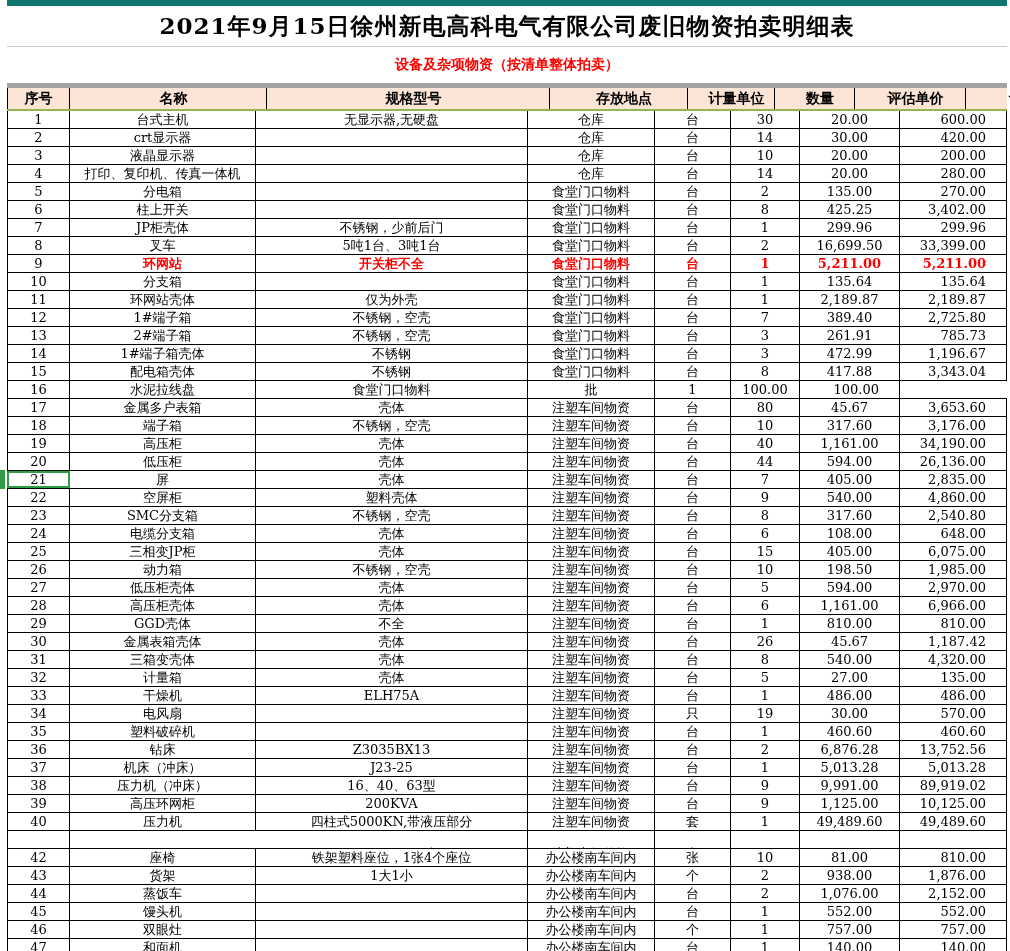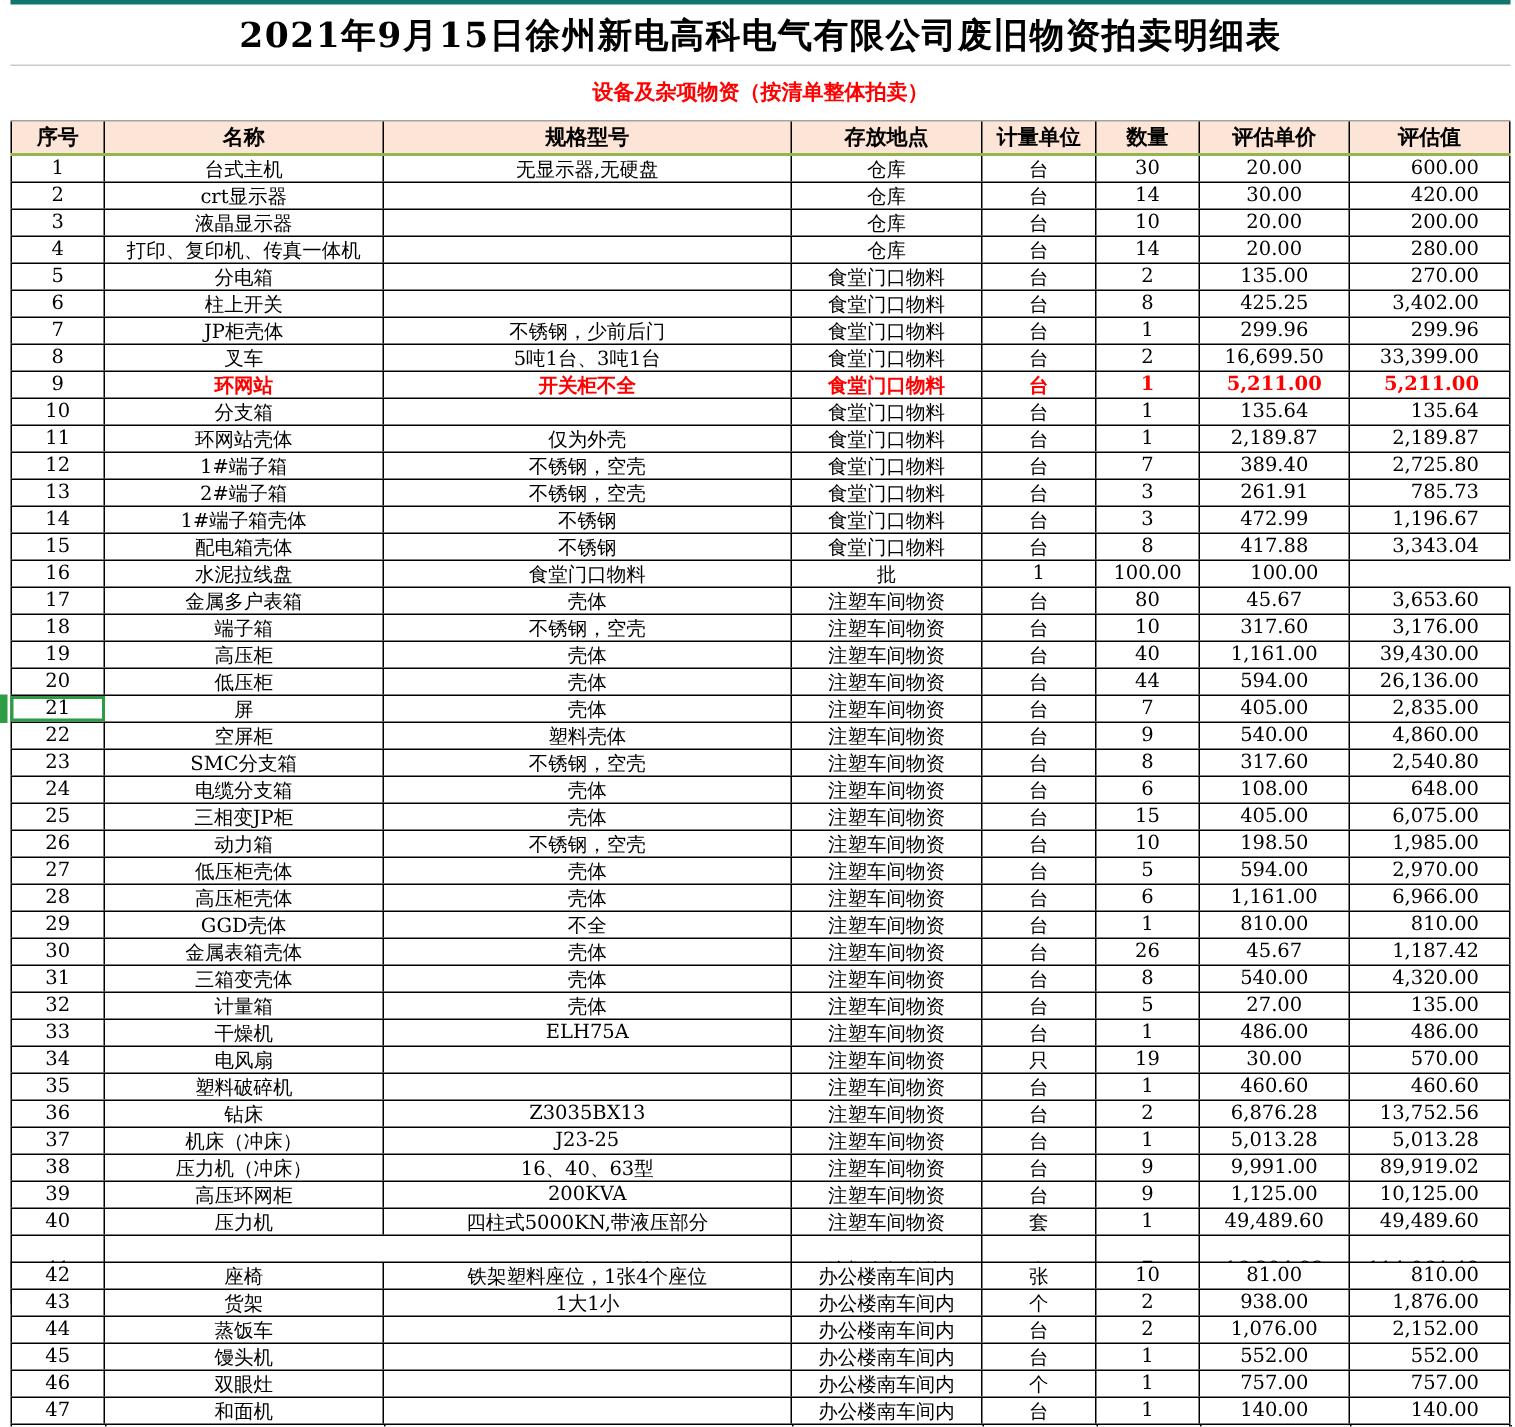--- a/index.html
+++ b/index.html
@@ -1,39 +1,40 @@
 <!DOCTYPE html>
 <html style="--header-bg: #FCE4D6; --green: #94B64E; --red: #FF0000; --sel-green: #2E9B45;"><head>
 <meta charset="utf-8">
 <style>
   html,body{margin:0;padding:0;background:#fff;}
   body{width:1010px;height:951px;overflow:hidden;font-family:"DejaVu Sans",sans-serif;}
   .sheet{width:1000px;margin-left:7px;}
   .title-band{
     height:40px;display:flex;align-items:center;justify-content:center;
-    border-top:3px solid #0f766e;border-bottom:1px solid #c9c9c9;
+    border-top:6px solid #0f766e;border-bottom:1px solid #c9c9c9;
     font-family:"DejaVu Serif","DejaVu Sans",serif;
     font-weight:bold;font-size:23px;color:#000;letter-spacing:1px;
   }
   .subtitle-band{
     height:36px;display:flex;align-items:center;justify-content:center;
     font-family:"DejaVu Serif","DejaVu Sans",serif;
     font-weight:bold;font-size:14px;color:var(--red,#FF0000);
   }
   .grid{width:1000px;}
   .hrow,.row{
     display:grid;
     grid-template-columns:63px 186px 272px 127px 76px 69px 100px 107px;
     position:relative;
   }
   .hrow{
     height:21px;
     background:var(--header-bg,#FCE4D6);
-    border-top:1px solid #a3a3a3;
+    border-top:5px solid #a3a3a3;
     border-bottom:2px solid var(--green,#94B64E);
+    gap:11px;
   }
   .th{
     display:flex;align-items:center;justify-content:center;
     font-family:"DejaVu Serif","DejaVu Sans",serif;
     font-weight:bold;font-size:14px;color:#000;
     border-right:1px solid #000;overflow:hidden;white-space:nowrap;
   }
   .th:first-child{border-left:1px solid #000;}
   .row{height:17px;border-bottom:1px solid #000;background:#fff;}
   .cell{
@@ -259,21 +260,21 @@
           <div class="cell cell-value c-value">3,176.00</div>
         </div>
         <div class="row">
           <div class="cell cell-no">19</div>
           <div class="cell cell-name">高压柜</div>
           <div class="cell cell-spec">壳体</div>
           <div class="cell cell-location">注塑车间物资</div>
           <div class="cell cell-unit">台</div>
           <div class="cell cell-qty">40</div>
           <div class="cell cell-unit-price">1,161.00</div>
-          <div class="cell cell-value c-value">39,430.00</div>
+          <div class="cell cell-value c-value">34,190.00</div>
         </div>
         <div class="row">
           <div class="cell cell-no">20</div>
           <div class="cell cell-name">低压柜</div>
           <div class="cell cell-spec">壳体</div>
           <div class="cell cell-location">注塑车间物资</div>
           <div class="cell cell-unit">台</div>
           <div class="cell cell-qty">44</div>
           <div class="cell cell-unit-price">594.00</div>
           <div class="cell cell-value c-value">26,136.00</div>

